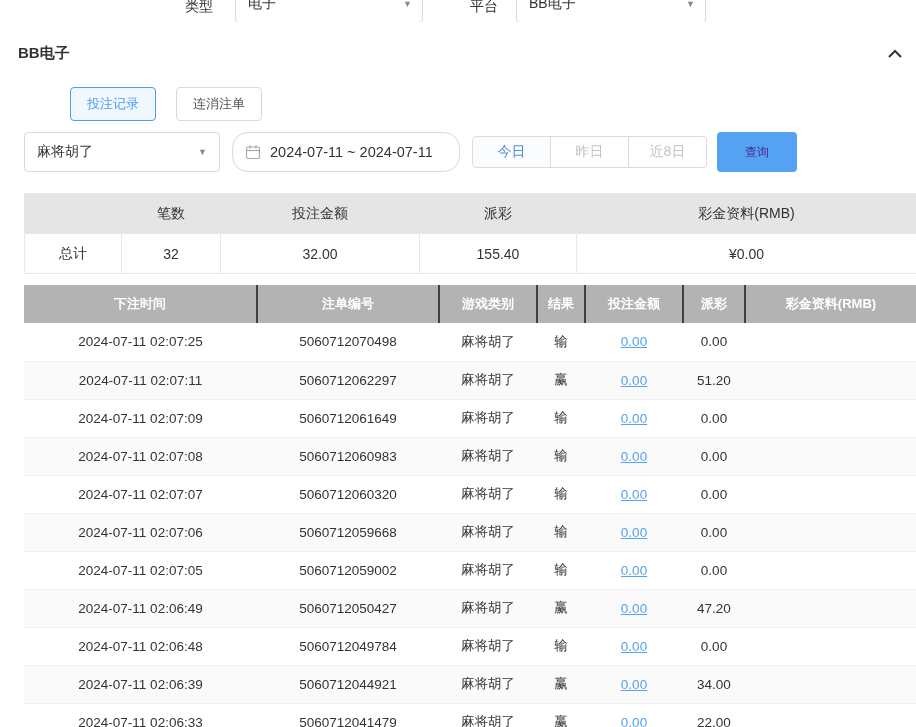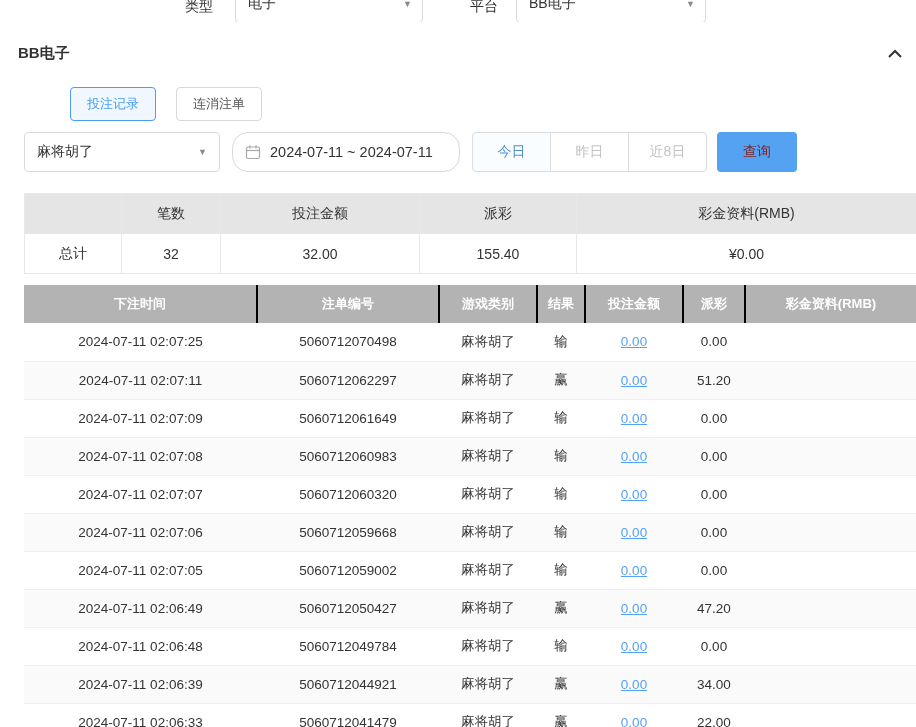--- a/index.html
+++ b/index.html
@@ -30,39 +30,39 @@
   .tab.active { border-color:#4a9cf5; color:#4a9cf5; background:#f0f7ff; }
 
   
   .filter-row { margin:11px 0 0 24px; display:flex; align-items:center; }
   .game-select { width:196px; height:40px; border:1px solid #d9d9d9; border-radius:4px;
                  display:flex; align-items:center; justify-content:space-between;
                  padding:0 12px; font-size:14px; cursor:pointer; background:#fff; }
   .date-picker { margin-left:12px; width:228px; height:40px; border:1px solid #d9d9d9; border-radius:16px;
                  display:flex; align-items:center; gap:9px; padding:0 12px; font-size:14.5px; cursor:pointer; background:#fff; }
   .range-group { margin-left:12px; display:flex; }
-  .range-btn { width:79px; height:40px; background:#fff; border:1px solid #dcdcdc; margin-left:-1px;
+  .range-btn { width:79px; height:32px; background:#fff; border:1px solid #dcdcdc; margin-left:-1px;
                font-size:14px; color:#c3c3c3; display:flex; align-items:center; justify-content:center; cursor:pointer; }
   .range-btn:first-child { margin-left:0; border-radius:4px 0 0 4px; }
   .range-btn:last-child { border-radius:0 4px 4px 0; }
   .range-btn.active { color:#4f8fd0; background:#fafdff; }
   .query-btn { margin-left:10px; width:80px; height:40px; background:#55a2f2; border:none; border-radius:4px;
-               color:#7f1d1d; font-size:14px; display:flex; align-items:center; justify-content:center; cursor:pointer; }
+               color:#4c1d95; font-size:12px; display:flex; align-items:center; justify-content:center; cursor:pointer; }
 
   
   table { border-collapse:collapse; table-layout:fixed; }
   .summary-table { margin:21px 0 0 24px; width:892px; }
   .summary-table th, .summary-table td { height:40px; border:1px solid #e8e8e8; text-align:center;
                                          font-size:14px; font-weight:normal; color:#333; }
   .summary-table th { background:#e5e5e5; }
 
   
   .detail-table { margin:11px 0 0 24px; width:892px; }
   .detail-table th { height:38px; background:#b3b3b3; color:#fff; font-size:13px; font-weight:bold;
-                     text-align:center; border-right:2px solid #000000; }
+                     text-align:center; border-right:2px solid #404040; }
   .detail-table th:last-child { border-right:none; }
   .detail-table td { height:38px; text-align:center; font-size:13.5px; color:#333;
                      border-bottom:1px solid #f0f0f0; }
   .detail-table tbody tr:nth-child(even) { background:#fafafa; }
   .detail-table a { color:#55a2f2; text-decoration:underline; }
 </style>
 </head>
 <body>
 
 <div>

